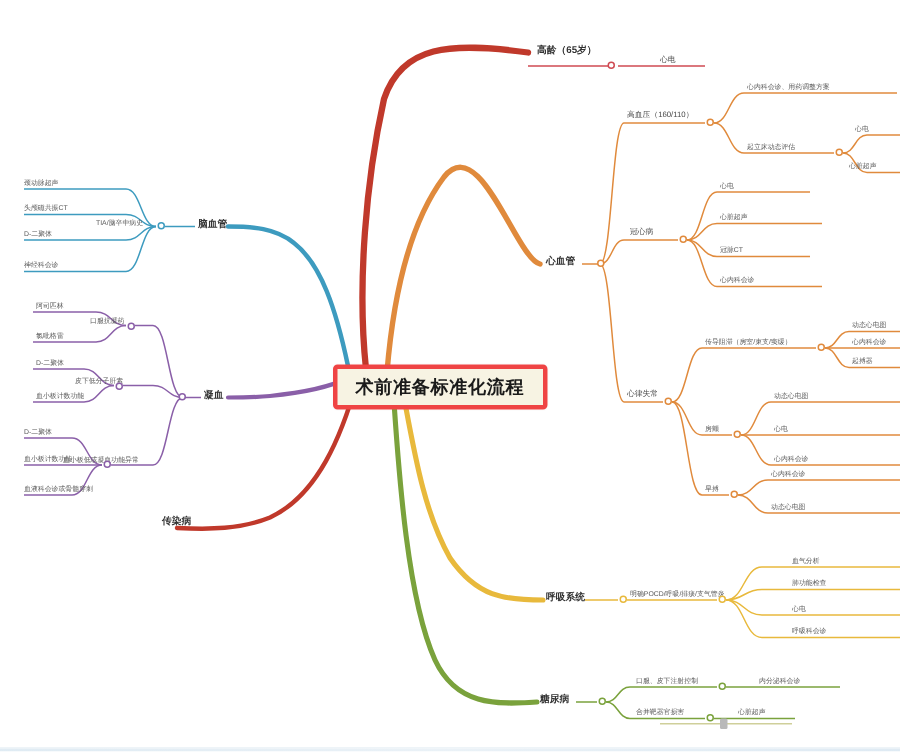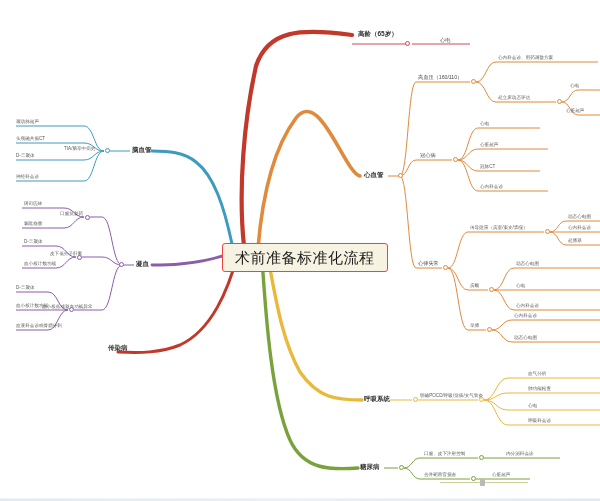--- a/index.html
+++ b/index.html
@@ -18,25 +18,25 @@
 
   .node{
     position:absolute;
     white-space:nowrap;
     color:#2b2b2b;
     line-height:1;
     -webkit-font-smoothing:antialiased;
   }
   .node.root{
     background:#f7f3e3;
-    border:1px solid #ef4444;
+    border:3px solid #ef4444;
     border-radius:3px;
     padding:6px 12px;
-    font-size:15px;
-    font-weight:normal;
+    font-size:12px;
+    font-weight:bold;
     color:#1a1a1a;
     letter-spacing:.5px;
     box-shadow:0 0 0 1px rgba(0,0,0,0.01);
     z-index:20;
   }
   .node.main{font-size:6.5px;font-weight:bold;color:#333;}
   .node.lv2{font-size:5.2px;color:#4a4a4a;}
   .node.lv3{font-size:4.6px;color:#5a5a5a;}
 
   .dot{

